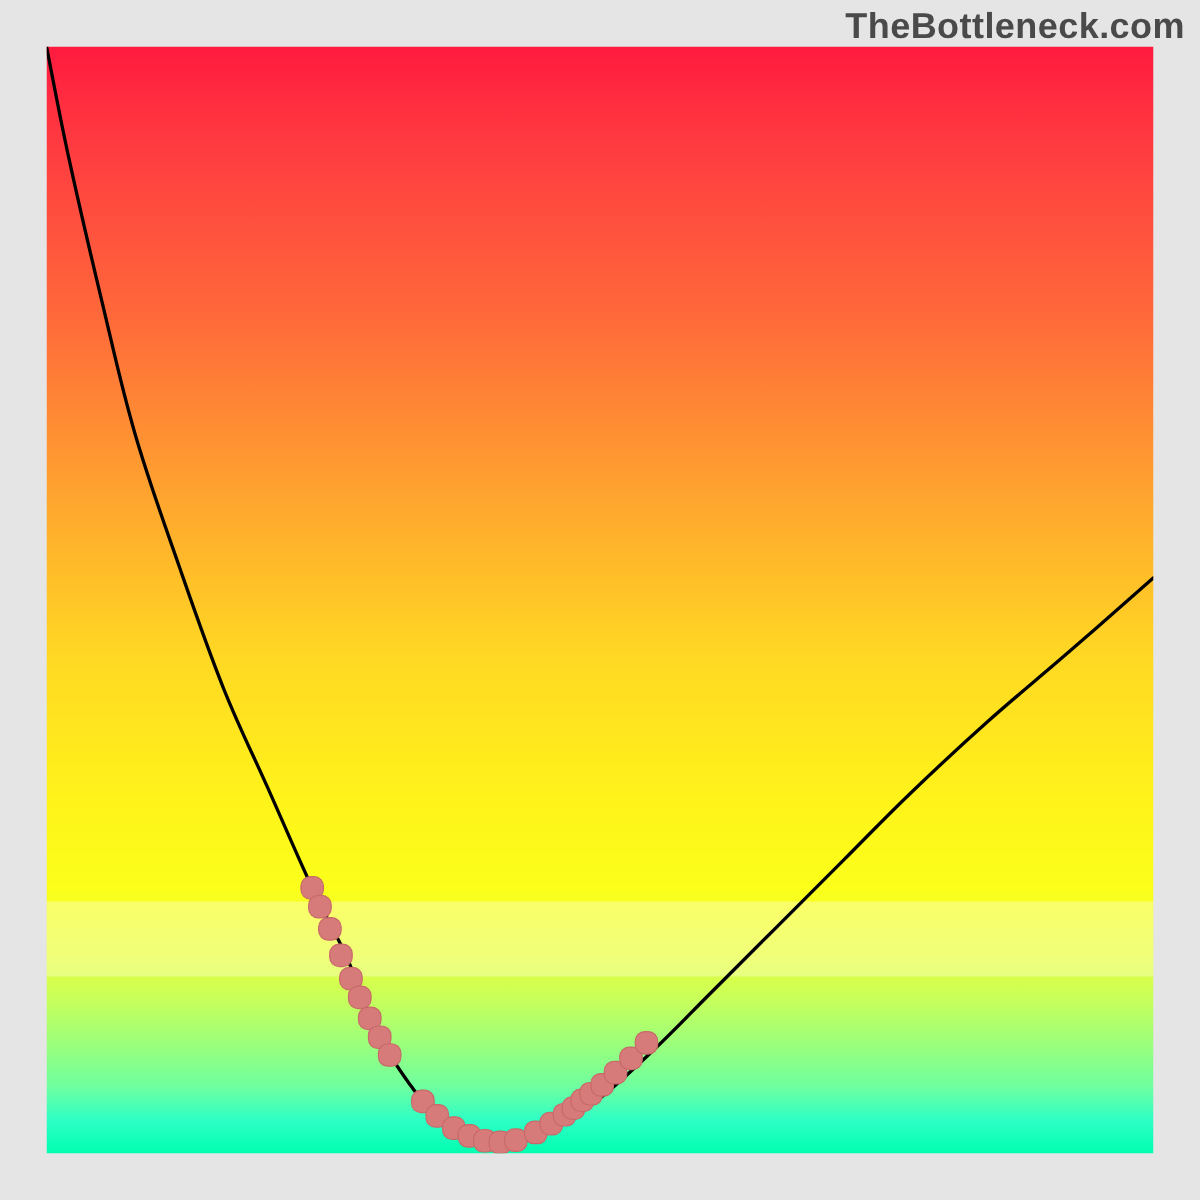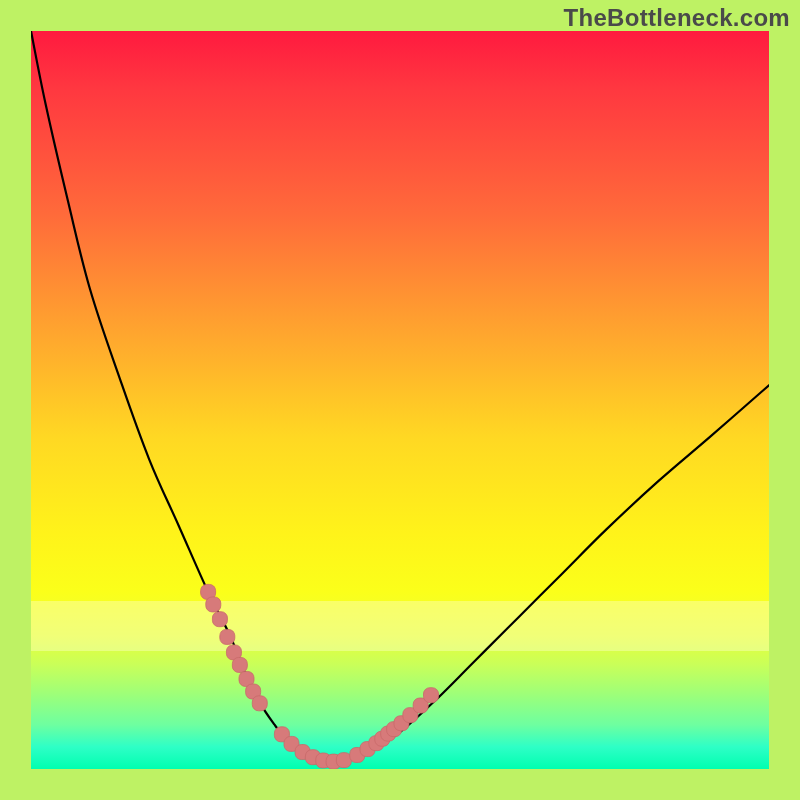--- a/index.html
+++ b/index.html
@@ -10,21 +10,21 @@
     overflow: hidden;
     background: #000;
     font-family: Arial, Helvetica, sans-serif;
   }
   .frame {
     position: absolute;
     top: 0;
     left: 0;
     width: 800px;
     height: 800px;
-    background: #bef264;
+    background: #e5e5e5;
   }
   .watermark {
     position: absolute;
     top: 4px;
     right: 10px;
     color: #4a4a4a;
     font-size: 24px;
     font-weight: 600;
     letter-spacing: 0.3px;
     z-index: 5;

